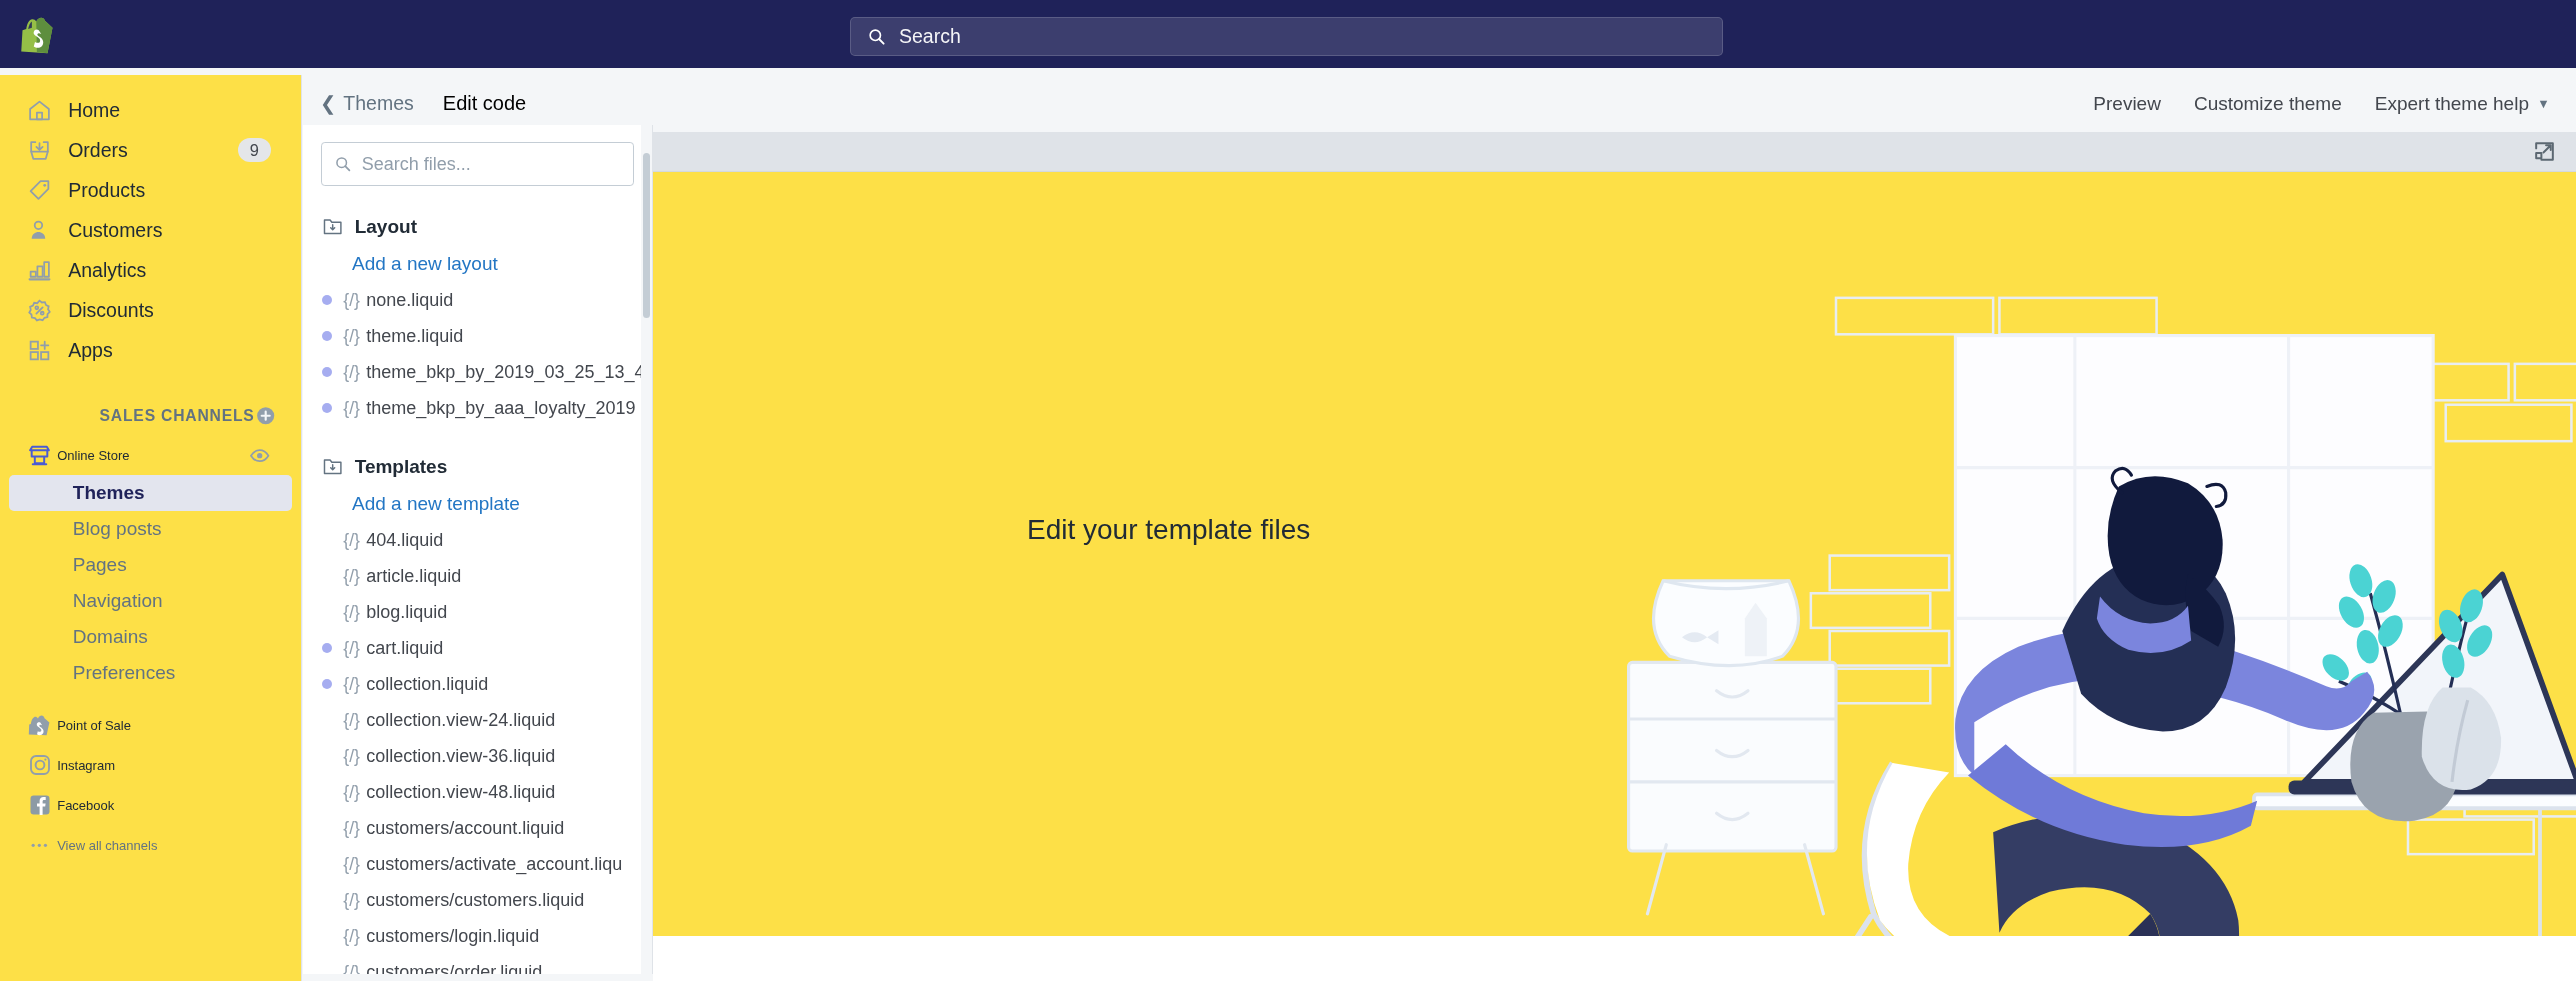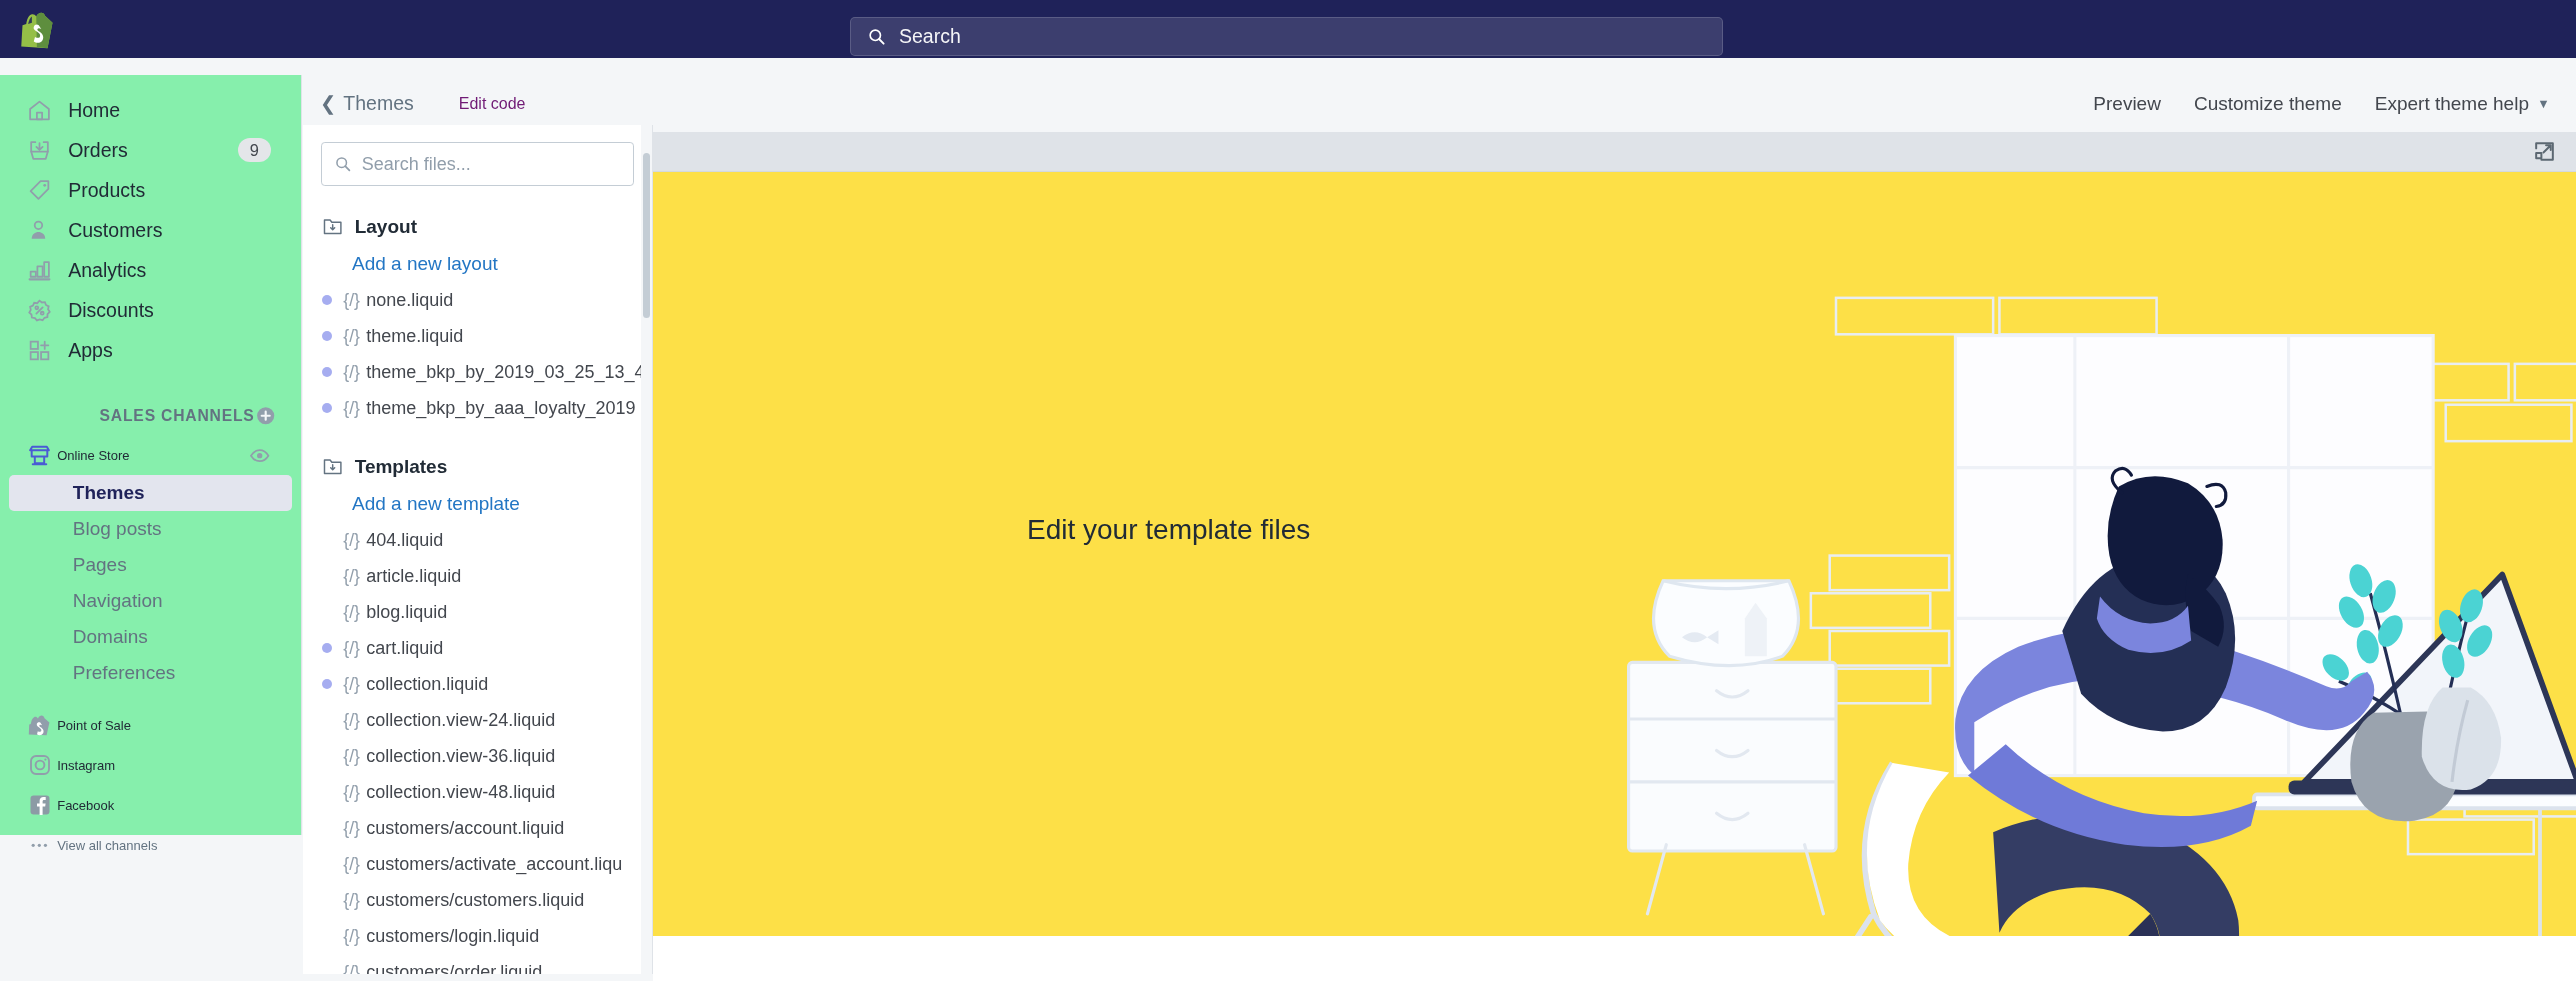--- a/index.html
+++ b/index.html
@@ -5,21 +5,21 @@
   * { box-sizing: border-box; margin: 0; padding: 0; }
   html, body {
     width: 2576px; height: 981px;
     font-family: "Liberation Sans", sans-serif;
     background: #f4f6f8;
     overflow: hidden;
   }
 
   
   .topbar {
-    position: absolute; left: 0; top: 0; width: 2576px; height: 58px;
+    position: absolute; left: 0; top: 0; width: 2576px; height: 68px;
     background: #1f2259;
     display: flex; align-items: center;
   }
   .logo-wrap { width: 75px; display: flex; justify-content: center; align-items: center; }
   .shopify-bag { width: 35px; height: 39px; }
   .global-search {
     position: absolute; left: 850px; top: 17px;
     width: 873px; height: 39px;
     background: rgba(255,255,255,0.13);
     border: 0.6px solid rgba(255,255,255,0.16);
@@ -28,22 +28,22 @@
     cursor: text;
   }
   .global-search .sicon { width: 19px; height: 19px; flex: none; }
   .global-search .slabel {
     color: #ffffff; font-size: 19.5px; margin-left: 12.6px; opacity: .95;
     font-family: "Liberation Sans", sans-serif;
   }
 
   
   .leftnav {
-    position: absolute; left: 0; top: 75px; width: 302px; height: 760px;
-    background: #86efac;
+    position: absolute; left: 0; top: 75px; width: 302px; height: 906px;
+    background: #fde047;
     border-right: 0.6px solid #dfe3e8;
     padding-top: 15px;
   }
   .nav-item {
     display: flex; align-items: center;
     height: 40px; padding: 0 21.4px 0 16.4px;
     cursor: pointer; border-radius: 5px;
     margin: 0 8.8px;
   }
   .nav-item .nicon { width: 29px; flex: none; display:flex; align-items:center; justify-content:center; }
@@ -85,21 +85,21 @@
   .content-head {
     position: absolute; left: 303px; top: 75px; width: 2273px; height: 57px;
     background: #f4f6f8;
     display: flex; align-items: center;
   }
   .crumb-back {
     display: flex; align-items: center; cursor: pointer; margin-left: 17px;
   }
   .crumb-chevron { font-size: 19.5px; color: #637381; margin-right: 7px; line-height: 1; }
   .crumb-text { font-size: 19.5px; color: #637381; }
-  .page-title { font-size: 16px; color: #701a75; margin-left: 45px; }
+  .page-title { font-size: 20px; color: #000000; margin-left: 29px; }
   .head-actions {
     margin-left: auto; display: flex; align-items: center; margin-right: 26.4px; gap: 33px;
   }
   .head-actions .act { font-size: 19px; color: #43474e; cursor: pointer; white-space: nowrap; }
   .caret-down { margin-left: 8.2px; font-size: 12.6px; color: #637381; }
 
   
   .filepane {
     position: absolute; left: 303px; top: 125px; width: 350px; height: 849px;
     background: #ffffff;

